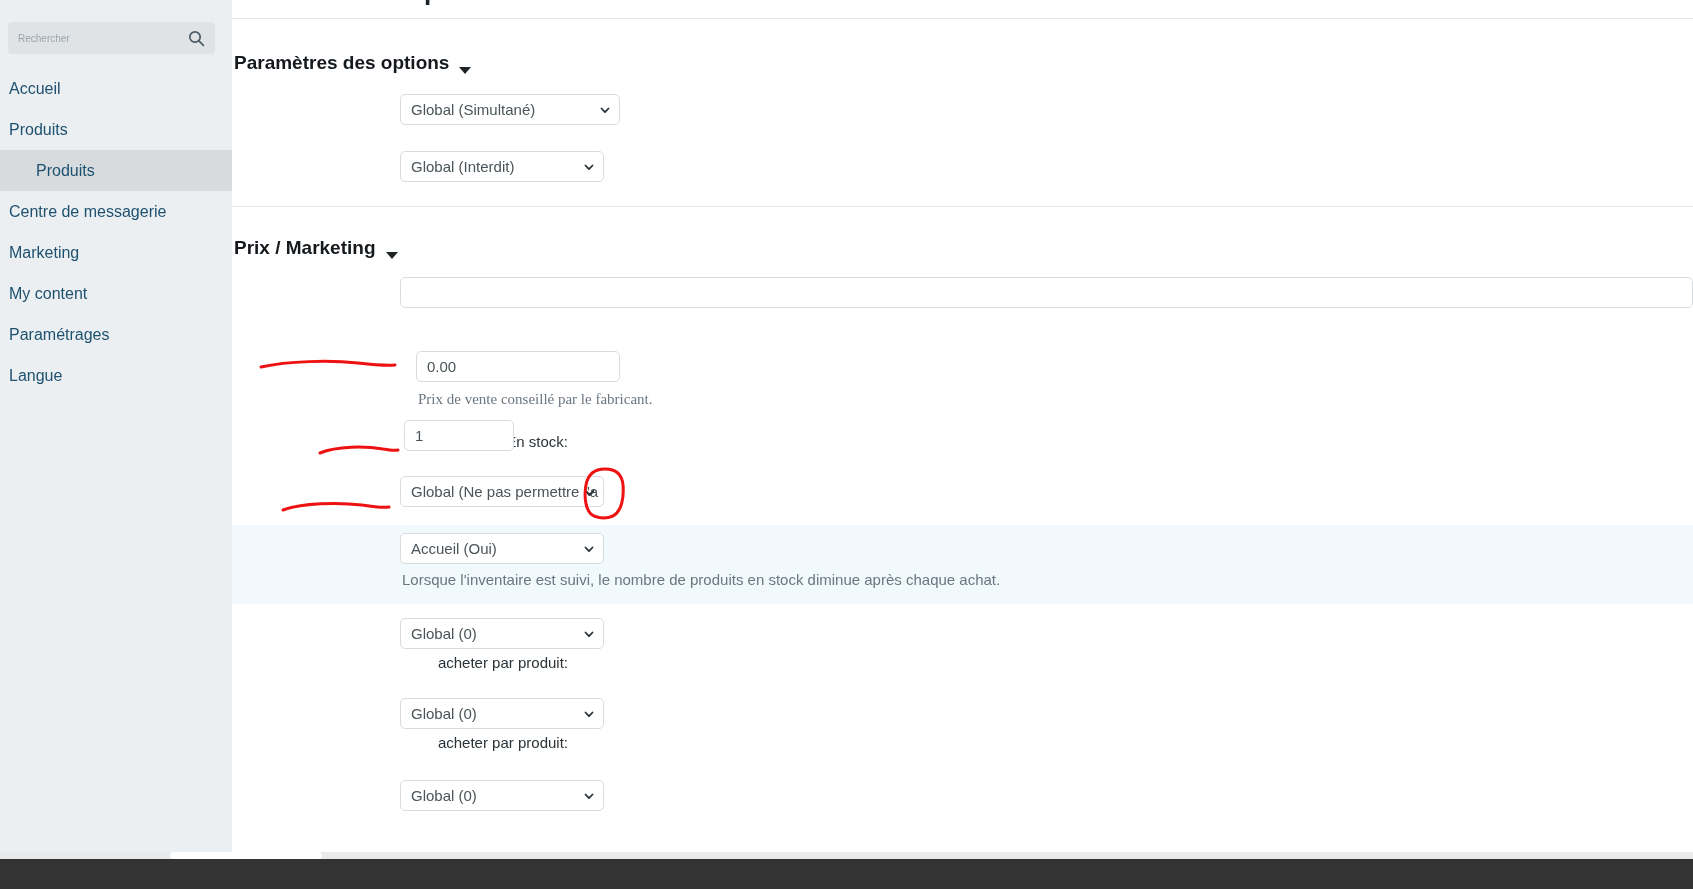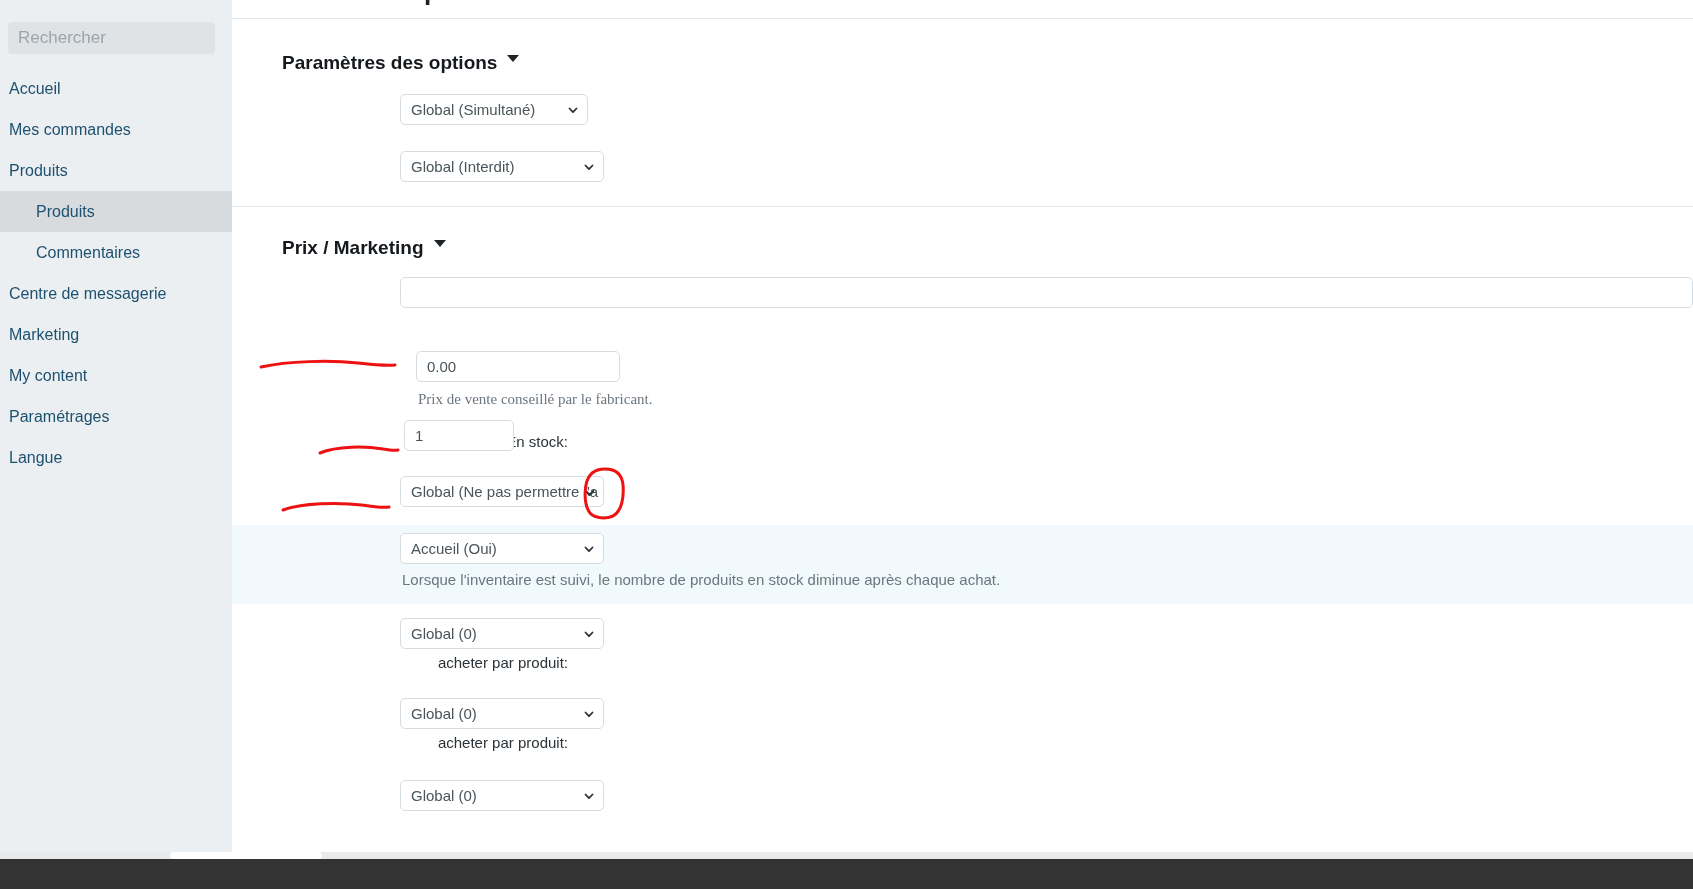--- a/index.html
+++ b/index.html
@@ -46,21 +46,21 @@
     align-items: center;
     padding: 0 10px;
     box-sizing: border-box;
   }
   .search-input {
     border: none;
     outline: none;
     background: transparent;
     flex: 1;
     font-family: "Liberation Sans", sans-serif;
-    font-size: 17px;
+    font-size: 10px;
     color: #7f1d1d;
     padding: 0;
   }
   .search-input::placeholder { color: #9aa5ad; }
   .search-icon-btn {
     width: 18px;
     height: 18px;
     display: flex;
     align-items: center;
     justify-content: center;
@@ -132,24 +132,23 @@
     background: #e4e7ea;
   }
 
   .section-head {
     position: absolute;
     font-size: 19px;
     font-weight: bold;
     color: #15191d;
     white-space: nowrap;
     display: flex;
-    align-items: flex-start;
+    align-items: flex-end;
     gap: 10px;
     cursor: pointer;
-    margin-left: 48px;
   }
   .caret {
     width: 0;
     height: 0;
     border-left: 6px solid transparent;
     border-right: 6px solid transparent;
     border-top: 7px solid #1d2327;
     margin-top: 3px;
   }
 
@@ -258,24 +257,22 @@
       <span class="search-icon-btn">
         <svg width="17" height="17" viewBox="0 0 17 17" fill="none" stroke="#4a5b66" stroke-width="1.7">
           <circle cx="7" cy="7" r="5.2"></circle>
           <line x1="10.9" y1="10.9" x2="15.4" y2="15.4" stroke-linecap="round"></line>
         </svg>
       </span>
     </div>
 
     <div class="nav-list">
       <a class="nav-item">Accueil</a>
-      <a class="nav-item">Mes commandes</a>
       <a class="nav-item">Produits</a>
       <a class="nav-item sub active">Produits</a>
-      <a class="nav-item sub">Commentaires</a>
       <a class="nav-item">Centre de messagerie</a>
       <a class="nav-item">Marketing</a>
       <a class="nav-item">My content</a>
       <a class="nav-item">Paramétrages</a>
       <a class="nav-item">Langue</a>
     </div>
   </nav>
 
   <main id="main">
 
@@ -283,21 +280,21 @@
 
     <div class="hr-top"></div>
 
     <div class="section-head" style="left:2px; top:52px;">
       <span>Paramètres des options</span>
       <span class="caret"></span>
     </div>
 
     <div class="row" style="top:92px; height:47px;">
       <div class="field-label" style="left:0px; top:10px; width:336px;">Type d'options:</div>
-      <div class="ctrl sel" style="left:168px; top:2px; width:188px;">
+      <div class="ctrl sel" style="left:168px; top:2px; width:220px;">
         <span>Global (Simultané)</span>
         <span class="chev">
           <svg width="12" height="12" viewBox="0 0 12 12" fill="none" stroke="#2b3338" stroke-width="1.8">
             <polyline points="2.5,4.5 6,8.2 9.5,4.5" stroke-linecap="round" stroke-linejoin="round"></polyline>
           </svg>
         </span>
       </div>
     </div>
 
     <div class="row" style="top:149px; height:47px;">

